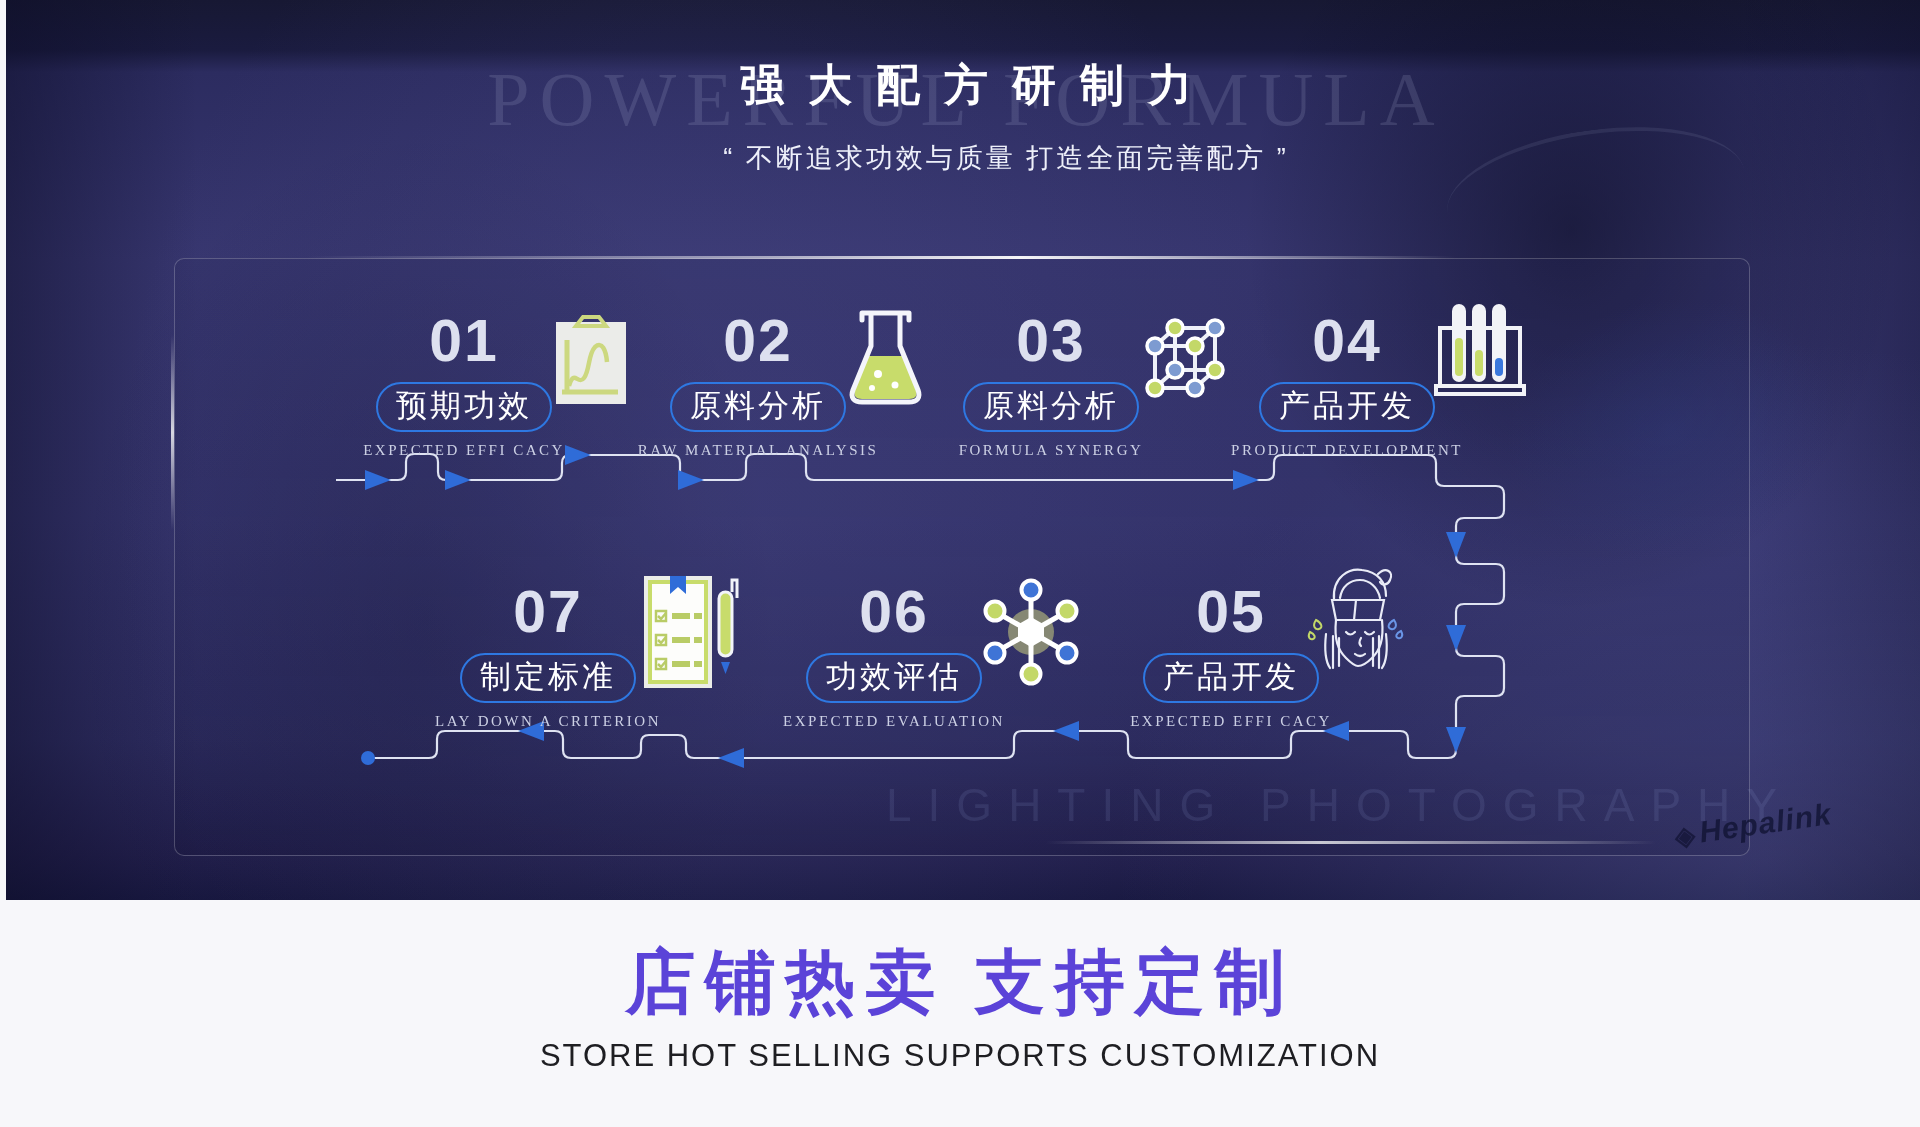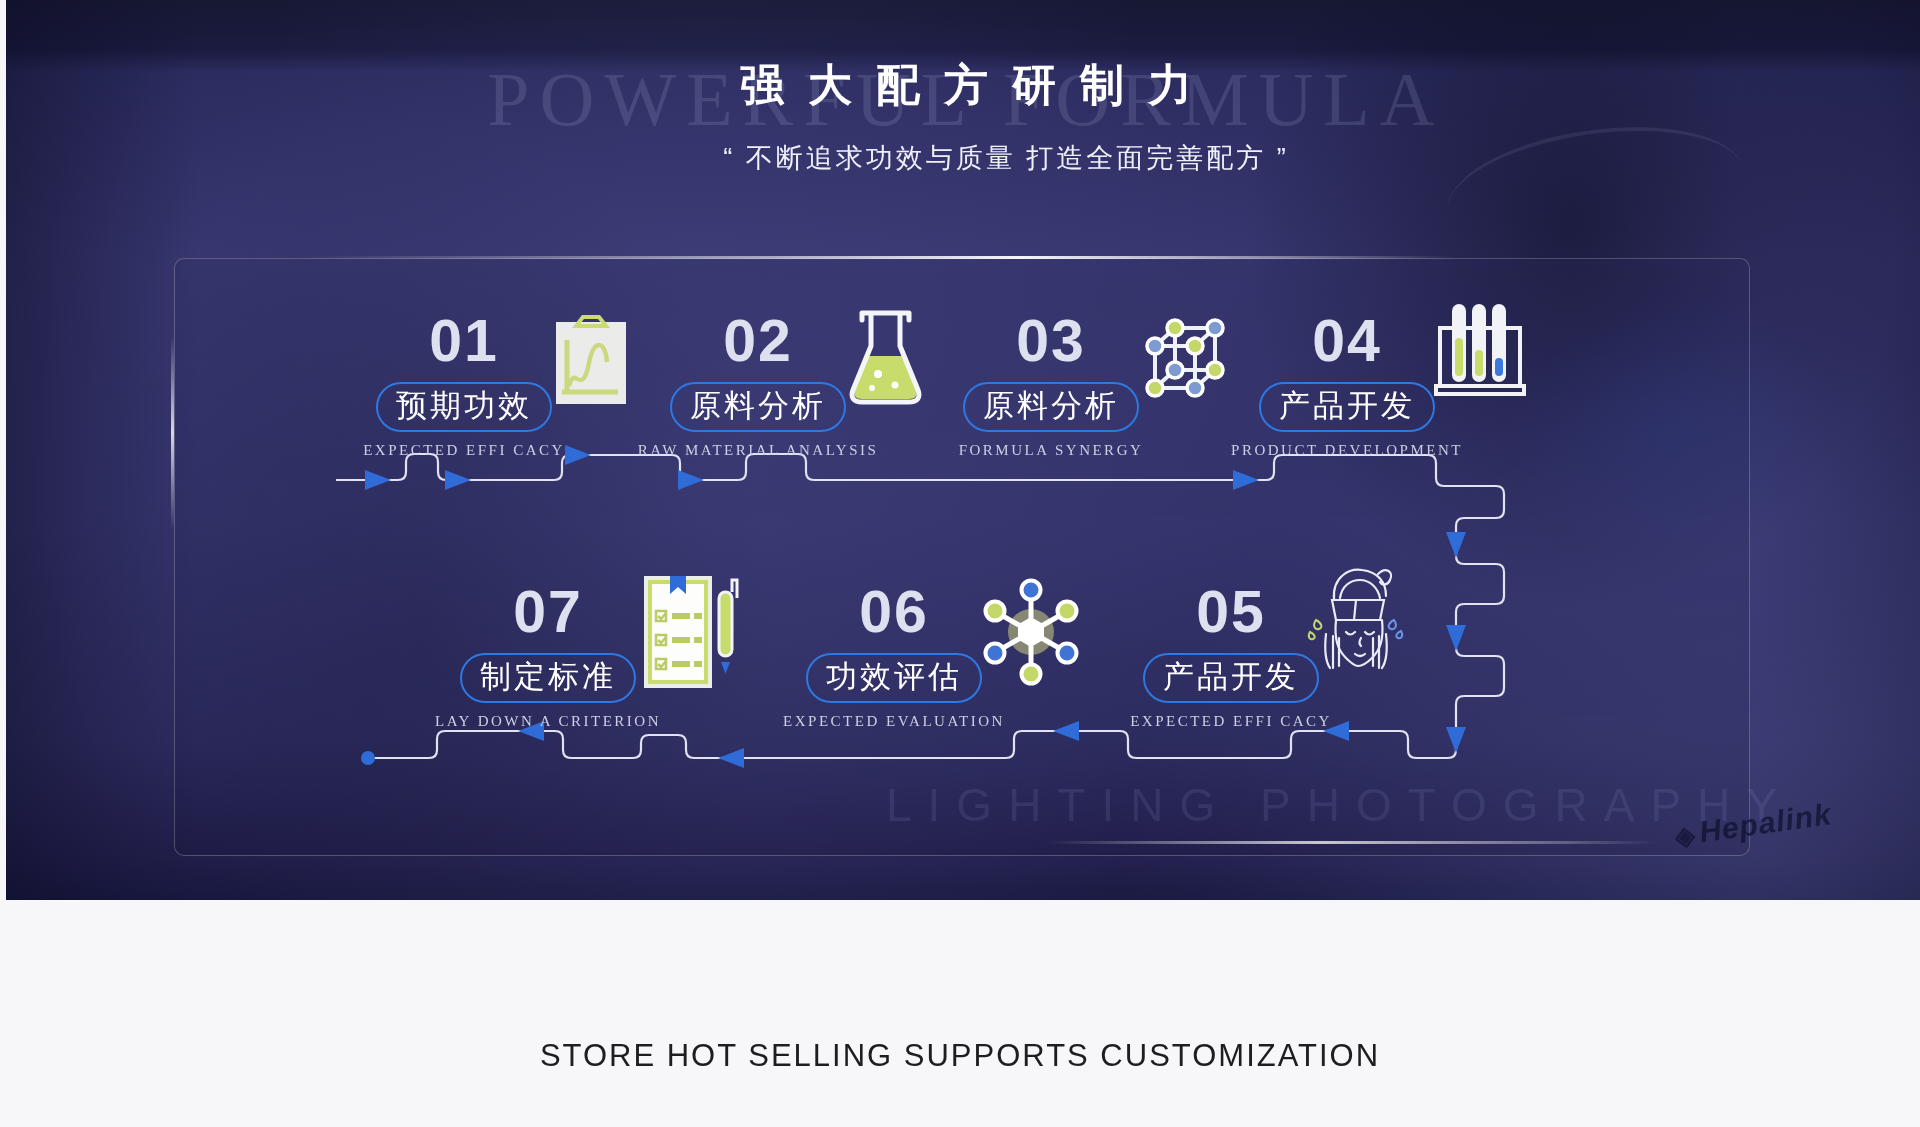--- a/index.html
+++ b/index.html
@@ -250,14 +250,15 @@
       <path d="M95,69 c3,5 0,8 -3,7 c-3,-1 -2,-5 3,-7 z"></path>
     </g>
   </svg>
 
   <div class="wm-lighting">LIGHTING  PHOTOGRAPHY</div>
   <div class="streak-bottom"></div>
   <div class="wm-brand"><span class="gem">◈</span><span>Hepalink</span></div>
 </div>
 
 <div class="footer">
+  <div class="footer-title">店铺热卖 支持定制</div>
   <div class="footer-subtitle">STORE HOT SELLING SUPPORTS CUSTOMIZATION</div>
 </div>
 
 </body></html>

